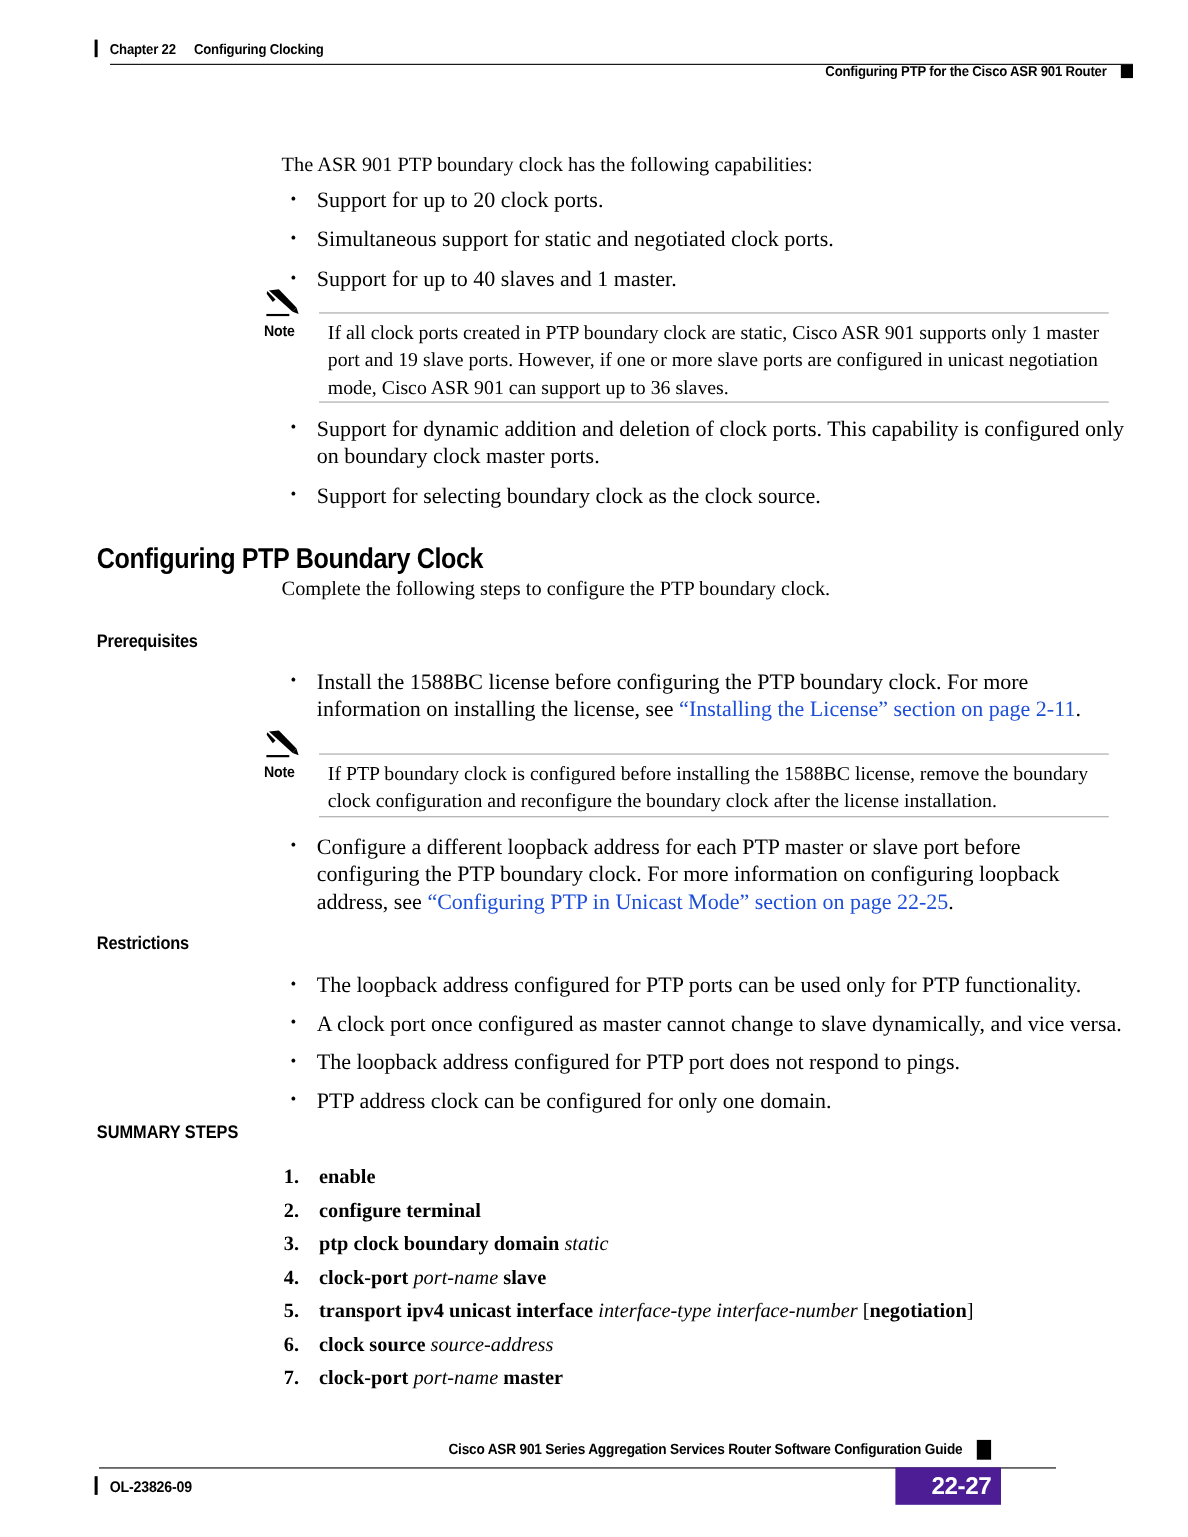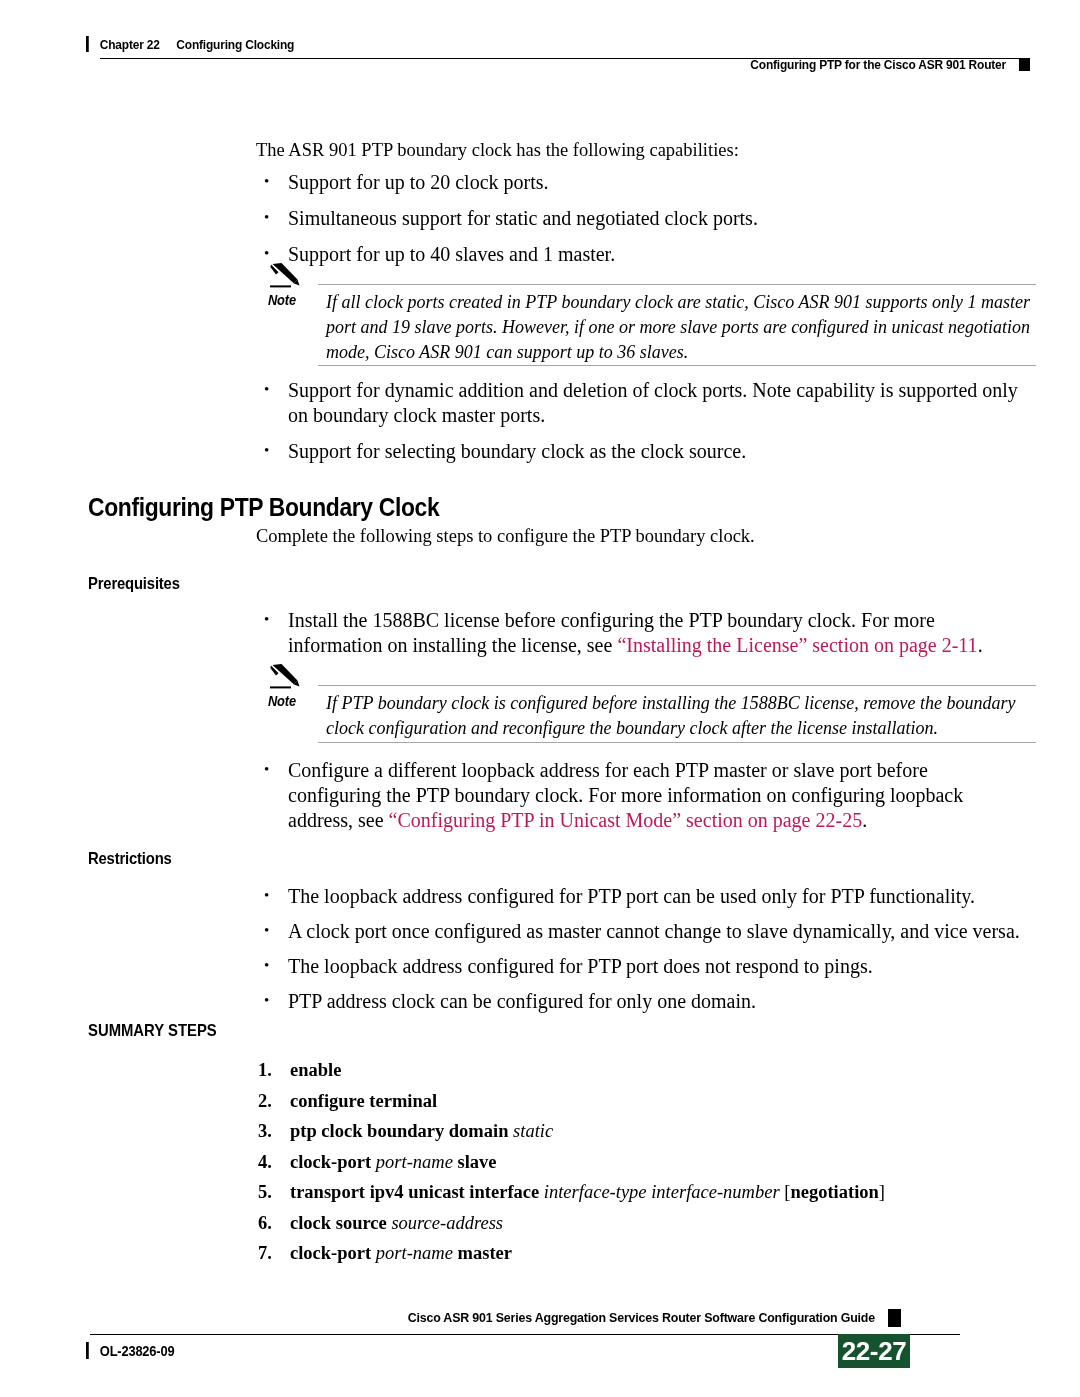--- a/index.html
+++ b/index.html
@@ -118,23 +118,22 @@
     position: absolute;
     left: 8px;
     top: -1px;
     font-size: 15px;
   }
   .bullet-list.tight li { margin-bottom: 10px; }
 
   
   .note {
     position: absolute;
-    left: 268px;
+    left: 240px;
     width: 768px;
-    font-style: italic;
   }
   .note-icon {
     position: absolute;
     left: 2px;
     top: 0px;
     width: 34px;
     height: 26px;
   }
   .note-rule-top {
     position: absolute;
@@ -229,21 +228,21 @@
     left: 2px;
     top: 0;
     font-weight: bold;
   }
   .steps .var {
     font-weight: normal;
     font-style: italic;
   }
 
   a.xref, .xref {
-    color: #be185d;
+    color: #1d4ed8;
     text-decoration: none;
   }
 
   
   .page-footer {
     position: absolute;
     left: 0;
     top: 1300px;
     width: 951px;
     height: 90px;
@@ -296,29 +295,30 @@
     height: 17px;
     background: #000;
     margin-right: 12px;
   }
   .ftr-page {
     position: absolute;
     right: 41px;
     top: 34px;
     min-width: 72px;
     height: 34px;
-    background: #14532d;
+    background: #4c1d95;
     color: #fff;
     font-family: "Liberation Sans", sans-serif;
     font-weight: bold;
-    font-size: 26px;
+    font-size: 22px;
     letter-spacing: -0.4px;
     display: flex;
     align-items: center;
     justify-content: center;
+    padding-left: 24px;
   }
 </style>
 </head>
 <body>
 
 <div class="page-header">
   <div class="hdr-left">
     <span class="tick"></span>
     <span class="chapter-num">Chapter 22</span>
     <span>Configuring Clocking</span>
@@ -349,21 +349,21 @@
       </g>
       <rect x="0" y="23.4" width="21" height="2.0" fill="#000"></rect>
     </svg>
     <div class="note-rule-top"></div>
     <div class="note-label">Note</div>
     <div class="note-body">If all clock ports created in PTP boundary clock are static, Cisco ASR 901 supports only 1 master port and 19 slave ports. However, if one or more slave ports are configured in unicast negotiation mode, Cisco ASR 901 can support up to 36 slaves.</div>
     <div class="note-rule-bot" style="top:103px;"></div>
   </div>
 
   <ul class="bullet-list" style="top:378px;">
-    <li>Support for dynamic addition and deletion of clock ports. Note capability is supported only on boundary clock master ports.</li>
+    <li>Support for dynamic addition and deletion of clock ports. This capability is configured only on boundary clock master ports.</li>
     <li>Support for selecting boundary clock as the clock source.</li>
   </ul>
 
   <div class="h-section" style="top:492px;">Configuring PTP Boundary Clock</div>
 
   <div class="body-text col-body" style="top:524px;">Complete the following steps to configure the PTP boundary clock.</div>
 
   <div class="h-sub" style="top:574px;">Prerequisites</div>
 
   <ul class="bullet-list" style="top:608px;">
@@ -385,21 +385,21 @@
     <div class="note-rule-bot" style="top:79px;"></div>
   </div>
 
   <ul class="bullet-list" style="top:758px;">
     <li><span>Configure a different loopback address for each PTP master or slave port before configuring the PTP boundary clock. For more information on configuring loopback address, see </span><span class="xref">“Configuring PTP in Unicast Mode” section on page 22-25</span><span>.</span></li>
   </ul>
 
   <div class="h-sub" style="top:849px;">Restrictions</div>
 
   <ul class="bullet-list tight" style="top:884px;">
-    <li>The loopback address configured for PTP port can be used only for PTP functionality.</li>
+    <li>The loopback address configured for PTP ports can be used only for PTP functionality.</li>
     <li>A clock port once configured as master cannot change to slave dynamically, and vice versa.</li>
     <li>The loopback address configured for PTP port does not respond to pings.</li>
     <li>PTP address clock can be configured for only one domain.</li>
   </ul>
 
   <div class="h-caps" style="top:1021px;">SUMMARY STEPS</div>
 
   <ol class="steps" style="top:1058px;" id="steps-list">
       <li><span class="num">1.</span><span>enable</span></li>
       <li><span class="num">2.</span><span>configure terminal</span></li>

